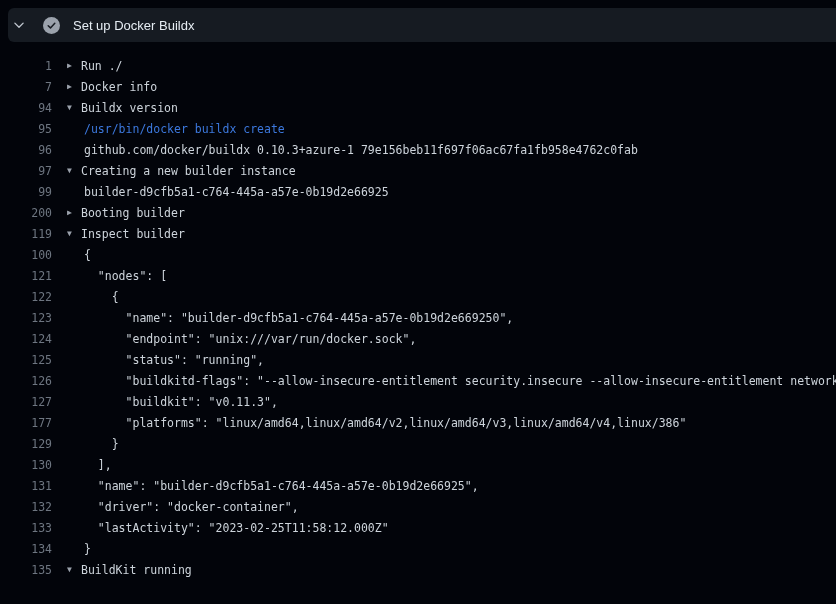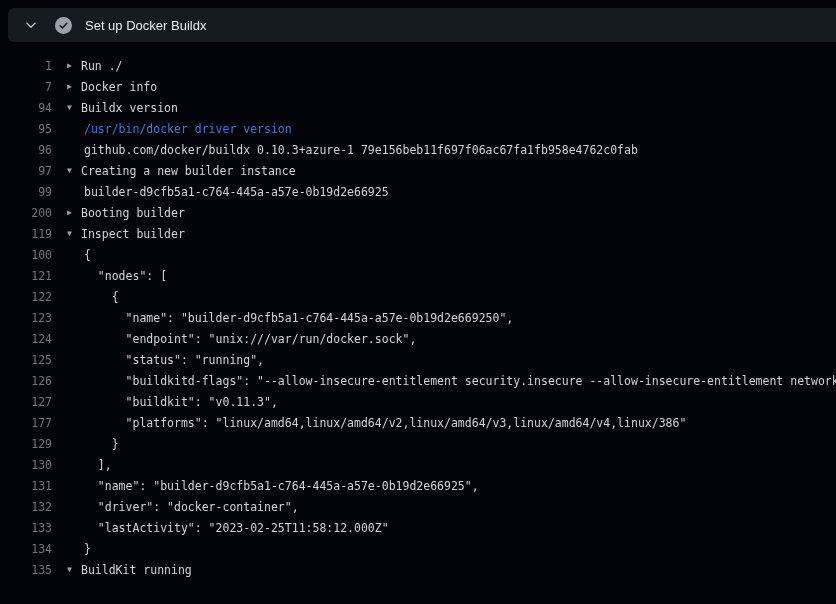--- a/index.html
+++ b/index.html
@@ -20,21 +20,20 @@
     font-family:"Liberation Sans", sans-serif;
   }
   .step-header{
     margin:8px 0 0 8px;
     width:828px;
     height:34px;
     background:var(--header-bg);
     border-radius:6px 0 0 6px;
     display:flex;
     align-items:center;
-    padding-left:12px;
   }
   .chev-btn{
     width:22px;height:22px;
     display:flex;align-items:center;justify-content:center;
     background:transparent;border:none;cursor:pointer;
   }
   .check-circle{
     width:17px;height:17px;
     border-radius:50%;
     background:var(--check-circle);
@@ -97,21 +96,21 @@
       <path d="M3.2 8.4 L6.5 11.5 L12.8 4.8" stroke="var(--check-mark)" stroke-width="2.2" stroke-linecap="round" stroke-linejoin="round"></path>
     </svg>
   </span>
   <span class="step-title">Set up Docker Buildx</span>
 </div>
 
 <div class="log">
     <div class="row group"><span class="num">1</span><span class="arrow">▶</span><span class="txt">Run ./</span></div>
     <div class="row group"><span class="num">7</span><span class="arrow">▶</span><span class="txt">Docker info</span></div>
     <div class="row group"><span class="num">94</span><span class="arrow">▼</span><span class="txt">Buildx version</span></div>
-    <div class="row plain"><span class="num">95</span><span class="arrow"></span><span class="txt cmd">/usr/bin/docker driver version</span></div>
+    <div class="row plain"><span class="num">95</span><span class="arrow"></span><span class="txt cmd">/usr/bin/docker buildx create</span></div>
     <div class="row plain"><span class="num">96</span><span class="arrow"></span><span class="txt">github.com/docker/buildx 0.10.3+azure-1 79e156beb11f697f06ac67fa1fb958e4762c0fab</span></div>
     <div class="row group"><span class="num">97</span><span class="arrow">▼</span><span class="txt">Creating a new builder instance</span></div>
     <div class="row plain"><span class="num">99</span><span class="arrow"></span><span class="txt">builder-d9cfb5a1-c764-445a-a57e-0b19d2e66925</span></div>
     <div class="row group"><span class="num">200</span><span class="arrow">▶</span><span class="txt">Booting builder</span></div>
     <div class="row group"><span class="num">119</span><span class="arrow">▼</span><span class="txt">Inspect builder</span></div>
     <div class="row plain"><span class="num">100</span><span class="arrow"></span><span class="txt">{</span></div>
     <div class="row plain"><span class="num">121</span><span class="arrow"></span><span class="txt">  "nodes": [</span></div>
     <div class="row plain"><span class="num">122</span><span class="arrow"></span><span class="txt">    {</span></div>
     <div class="row plain"><span class="num">123</span><span class="arrow"></span><span class="txt">      "name": "builder-d9cfb5a1-c764-445a-a57e-0b19d2e669250",</span></div>
     <div class="row plain"><span class="num">124</span><span class="arrow"></span><span class="txt">      "endpoint": "unix:///var/run/docker.sock",</span></div>

